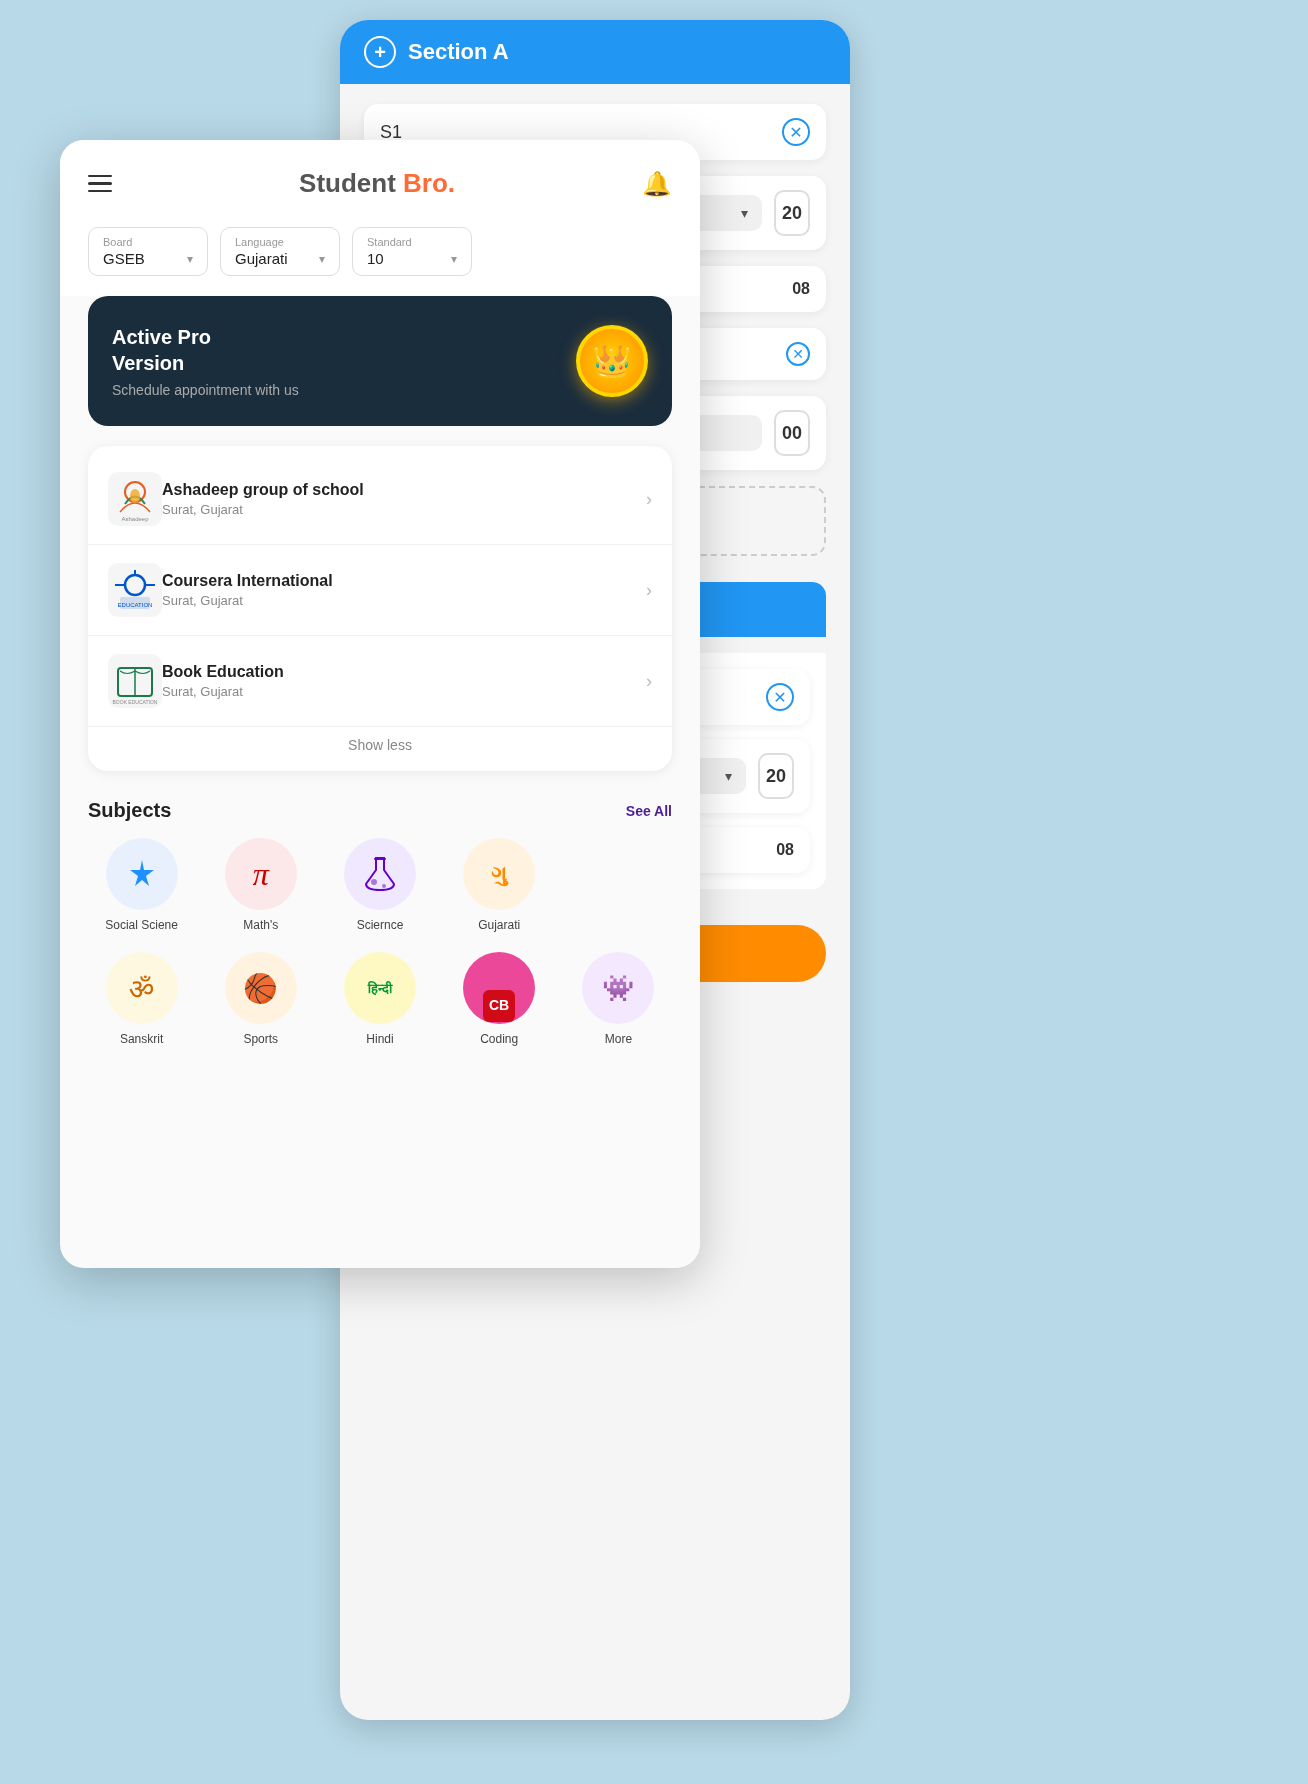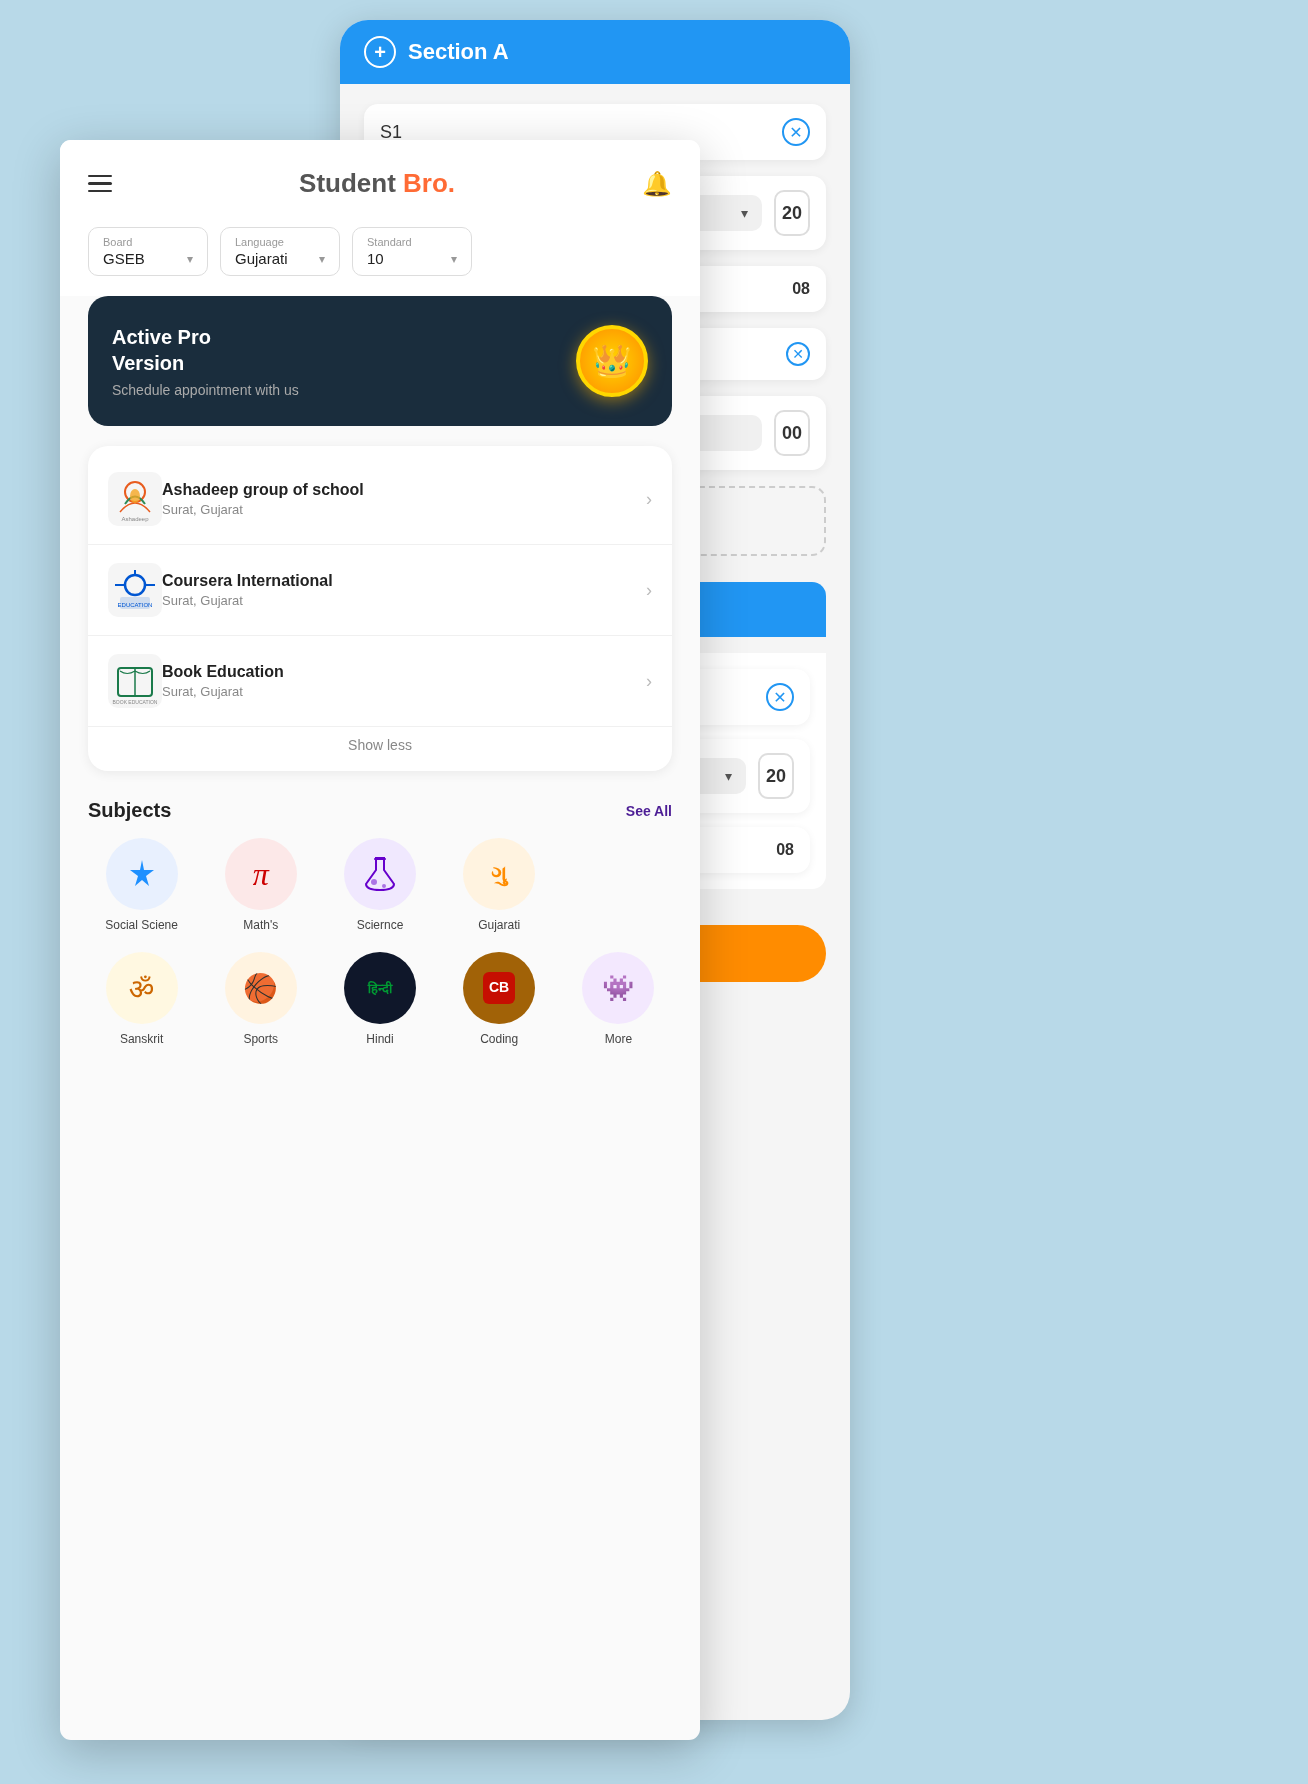--- a/index.html
+++ b/index.html
@@ -160,23 +160,23 @@
       font-weight: 600;
       margin-top: 20px;
     }
 
     
     .front-card {
       position: absolute;
       top: 140px;
       left: 60px;
       width: 640px;
-      height: 1600px;
+      height: 1128px;
       background: #fafafa;
-      border-radius: 11px;
+      border-radius: 24px;
       overflow: hidden;
       box-shadow: 0 12px 48px rgba(0,0,0,0.22);
     }
 
     
     .app-header {
       background: white;
       padding: 28px 28px 16px 28px;
       display: flex;
       align-items: center;
@@ -592,27 +592,27 @@
         </div>
         <span class="subject-name">Sanskrit</span>
       </div>
       <div class="subject-item">
         <div class="subject-icon" style="background:#fff3e0;">
           <span style="font-size:28px;">🏀</span>
         </div>
         <span class="subject-name">Sports</span>
       </div>
       <div class="subject-item">
-        <div class="subject-icon" style="background:#0f172a;">
+        <div class="subject-icon" style="background:#fef9c3;">
           <span style="font-size:13px;color:#009933;font-weight:bold;">हिन्दी</span>
         </div>
         <span class="subject-name">Hindi</span>
       </div>
       <div class="subject-item">
-        <div class="subject-icon" style="background:#a16207;">
+        <div class="subject-icon" style="background:#ec4899;align-items:flex-end;">
           <svg width="36" height="36" viewBox="0 0 36 36">
             <rect x="2" y="2" width="32" height="32" rx="6" fill="#cc0000" opacity="0.85"></rect>
             <text x="18" y="22" text-anchor="middle" font-size="14" fill="white" font-weight="bold">CB</text>
           </svg>
         </div>
         <span class="subject-name">Coding</span>
       </div>
       <div class="subject-item">
         <div class="subject-icon" style="background:#f3e8fe;">
           <span style="font-size:26px;">👾</span>

